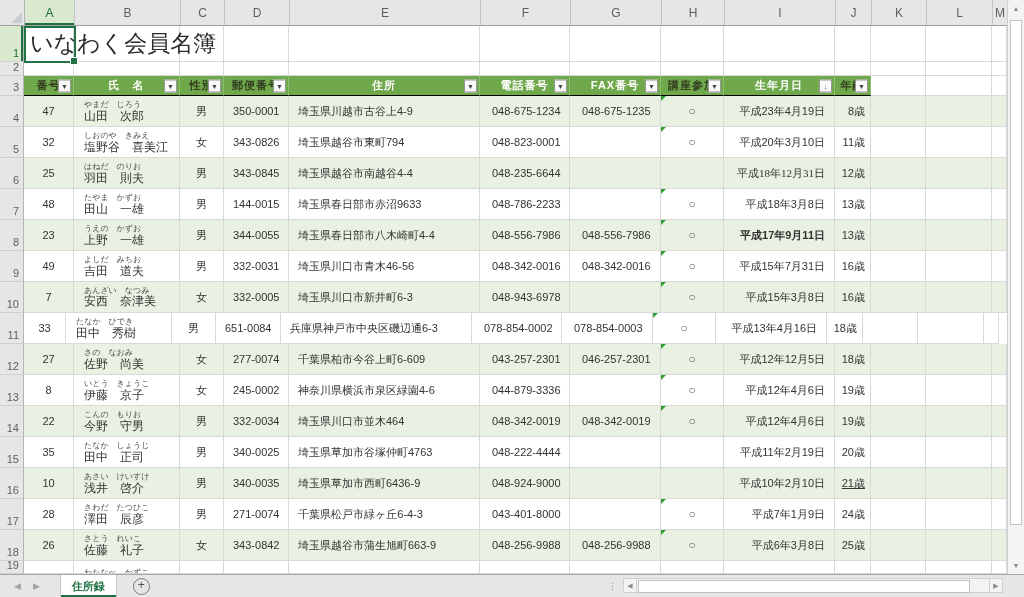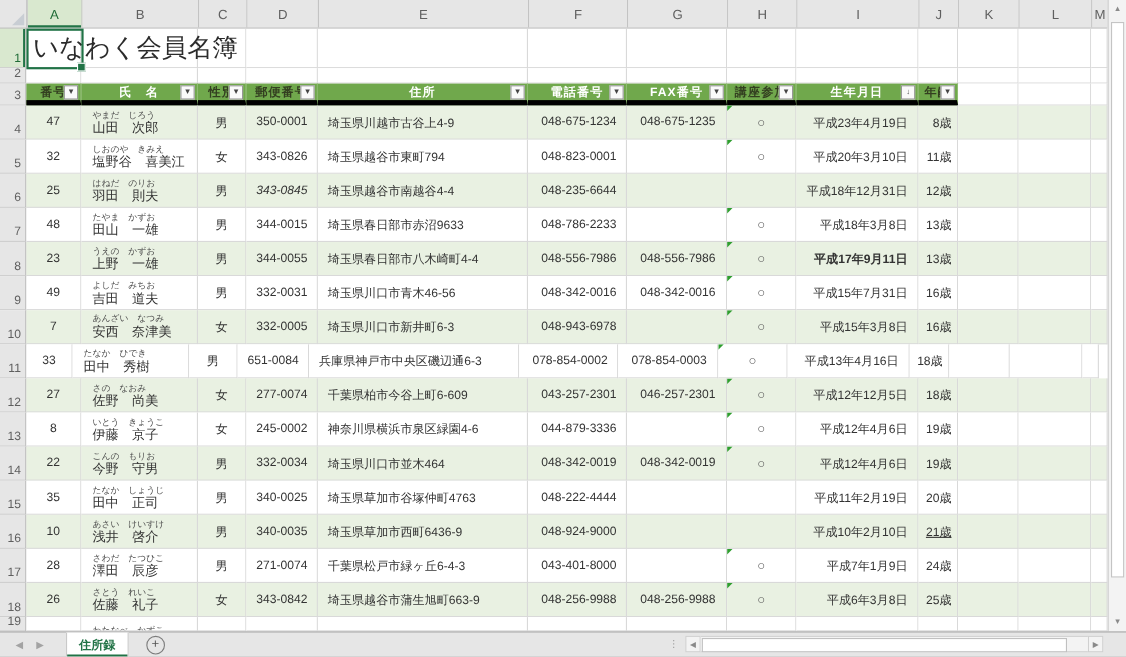--- a/index.html
+++ b/index.html
@@ -19,21 +19,21 @@
   .row{display:flex;position:relative;}
   .rh{width:24px;flex:none;background:#e6e6e6;border-right:1px solid #b5b5b5;
       border-bottom:1px solid #cfcfcf;display:flex;align-items:flex-end;justify-content:flex-end;
       padding:0 4px 2px 0;font-size:11px;color:#5f5f5f;box-sizing:border-box;}
   .rh.sel{background:#d9e8cf;color:#1f6b35;box-shadow:inset -2px 0 0 #217346;}
   .c{flex:none;box-sizing:border-box;border-right:1px solid #d9d9d9;border-bottom:1px solid #d9d9d9;
      display:flex;align-items:center;overflow:hidden;font-size:11px;color:#333;background:#fff;position:relative;}
   .row.band .c{background:#e9f1e2;}
   
   .hc{flex:none;box-sizing:border-box;background:#70a84c;border-right:1px solid #8fbc72;
-      border-bottom:5px solid #000000;display:flex;align-items:center;justify-content:center;
+      border-bottom:1px solid #000000;display:flex;align-items:center;justify-content:center;
       position:relative;overflow:hidden;}
   .hc .lbl{font-weight:bold;font-size:11px;letter-spacing:1px;white-space:nowrap;}
   .hc.dark .lbl{color:#333f20;} .hc.light .lbl{color:#ffffff;}
   .fbtn{position:absolute;right:2px;top:50%;transform:translateY(-50%);width:13px;height:13px;
         background:#fafafa;border:1px solid #979797;font-size:7px;color:#444;display:flex;
         align-items:center;justify-content:center;box-sizing:border-box;}
   
   .center{justify-content:center;} .padl{padding-left:9px;} .padl2{padding-left:12px;}
   .right{justify-content:flex-end;} .pr{padding-right:9px;} .pr2{padding-right:5px;}
   .namecell{flex-direction:column;align-items:flex-start;justify-content:center;padding-left:10px;}
@@ -228,40 +228,40 @@
         <div class="c " style="width: 15px;"></div>
       </div>
       <div class="row band" style="height: 31px;">
         <div class="rh">6</div>
         <div class="c center" style="width: 50px;">25</div>
         <div class="c namecell" style="width: 106px;">
           <div class="kana">はねだ　のりお</div>
           <div class="nm">羽田　則夫</div>
         </div>
         <div class="c center" style="width: 44px;">男</div>
-        <div class="c padl" style="width: 65px; font-style: italic;">343-0845</div>
+        <div class="c padl" style="width: 65px;">343-0845</div>
         <div class="c padl" style="width: 191px;">埼玉県越谷市南越谷4-4</div>
         <div class="c padl2" style="width: 90px;">048-235-6644</div>
         <div class="c padl2" style="width: 91px;"></div>
         <div class="c center" style="width: 63px;"></div>
-        <div class="c right pr" style="width: 111px;">平成18年12月31日</div>
+        <div class="c right pr" style="width: 111px; font-family: Liberation Serif, serif;">平成18年12月31日</div>
         <div class="c right pr2" style="width: 36px;">12歳</div>
         <div class="c " style="width: 55px;"></div>
         <div class="c " style="width: 66px;"></div>
         <div class="c " style="width: 15px;"></div>
       </div>
       <div class="row" style="height: 31px;">
         <div class="rh">7</div>
         <div class="c center" style="width: 50px;">48</div>
         <div class="c namecell" style="width: 106px;">
           <div class="kana">たやま　かずお</div>
           <div class="nm">田山　一雄</div>
         </div>
         <div class="c center" style="width: 44px;">男</div>
-        <div class="c padl" style="width: 65px;">344-0015</div>
+        <div class="c padl" style="width: 65px;">144-0015</div>
         <div class="c padl" style="width: 191px;">埼玉県春日部市赤沼9633</div>
         <div class="c padl2" style="width: 90px;">048-786-2233</div>
         <div class="c padl2" style="width: 91px;"></div>
         <div class="c center" style="width: 63px;">
           <div class="ind"></div>
           <span class="mark">○</span>
         </div>
         <div class="c right pr" style="width: 111px;">平成18年3月8日</div>
         <div class="c right pr2" style="width: 36px;">13歳</div>
         <div class="c " style="width: 55px;"></div>

